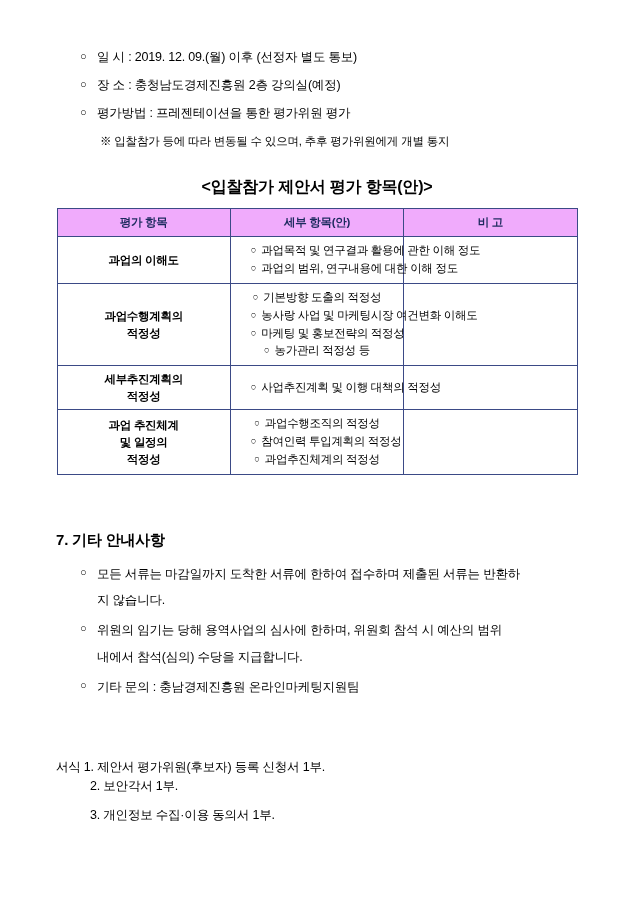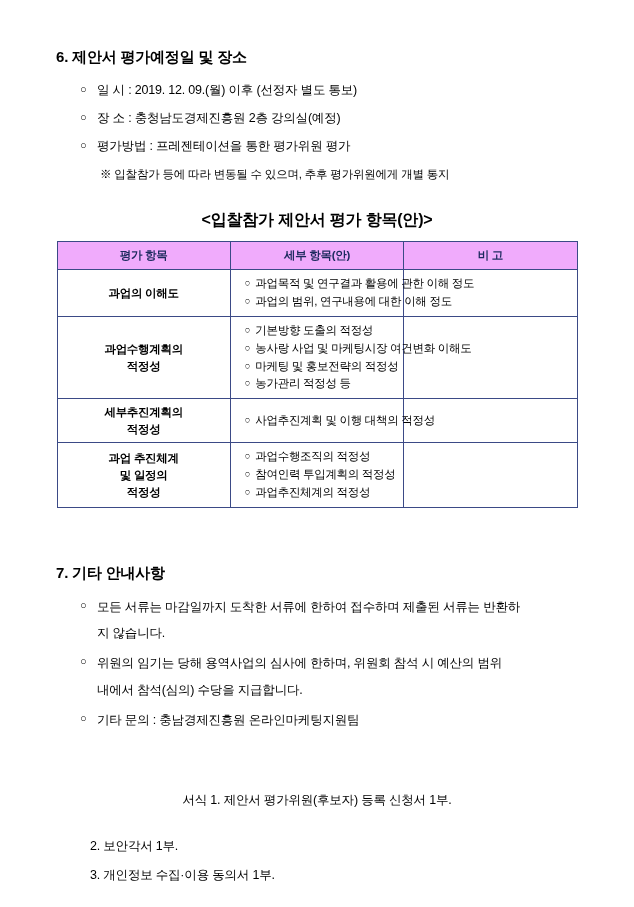--- a/index.html
+++ b/index.html
@@ -63,24 +63,25 @@
     letter-spacing: -0.2px;
   }
   table.eval {
     border-collapse: collapse;
     width: 521px;
     margin: 0 auto;
     table-layout: fixed;
   }
   table.eval th, table.eval td {
     border: 1px solid #3b4a86;
-    padding: 5px 14px;
+    padding: 5px 20px;
     font-size: 11.5px;
     letter-spacing: -0.3px;
     vertical-align: middle;
+    text-align: center;
   }
   table.eval thead th {
     background: #f0abfc;
     text-align: center;
     font-weight: bold;
     padding: 6px 4px;
     color: #1c2a5e;
   }
   td.cat {
     text-align: center;
@@ -125,37 +126,35 @@
     margin: 4px 0 0 0;
     letter-spacing: -0.2px;
   }
   .footer-block {
     margin-top: 62px;
     font-size: 12.5px;
     letter-spacing: -0.2px;
   }
   .footer-block .f1 {
     padding-left: 0;
-    margin-bottom: 29px;
-    text-align: center;
+    margin-bottom: 2px;
   }
   .footer-block .f2 {
     padding-left: 34px;
     margin-bottom: 12px;
   }
   .footer-block .f3 {
     padding-left: 34px;
   }
 </style>
 </head>
 <body>
 
 <div class="page">
 
-  <h2 class="section-heading">6. 제안서 평가예정일 및 장소</h2>
 
   <div class="bullet-line">
     <span class="bullet-mark">○</span>
     <span class="bullet-text">일       시 : 2019. 12. 09.(월) 이후 (선정자 별도 통보)</span>
   </div>
   <div class="bullet-line">
     <span class="bullet-mark">○</span>
     <span class="bullet-text">장       소 : 충청남도경제진흥원 2층 강의실(예정)</span>
   </div>
   <div class="bullet-line">

